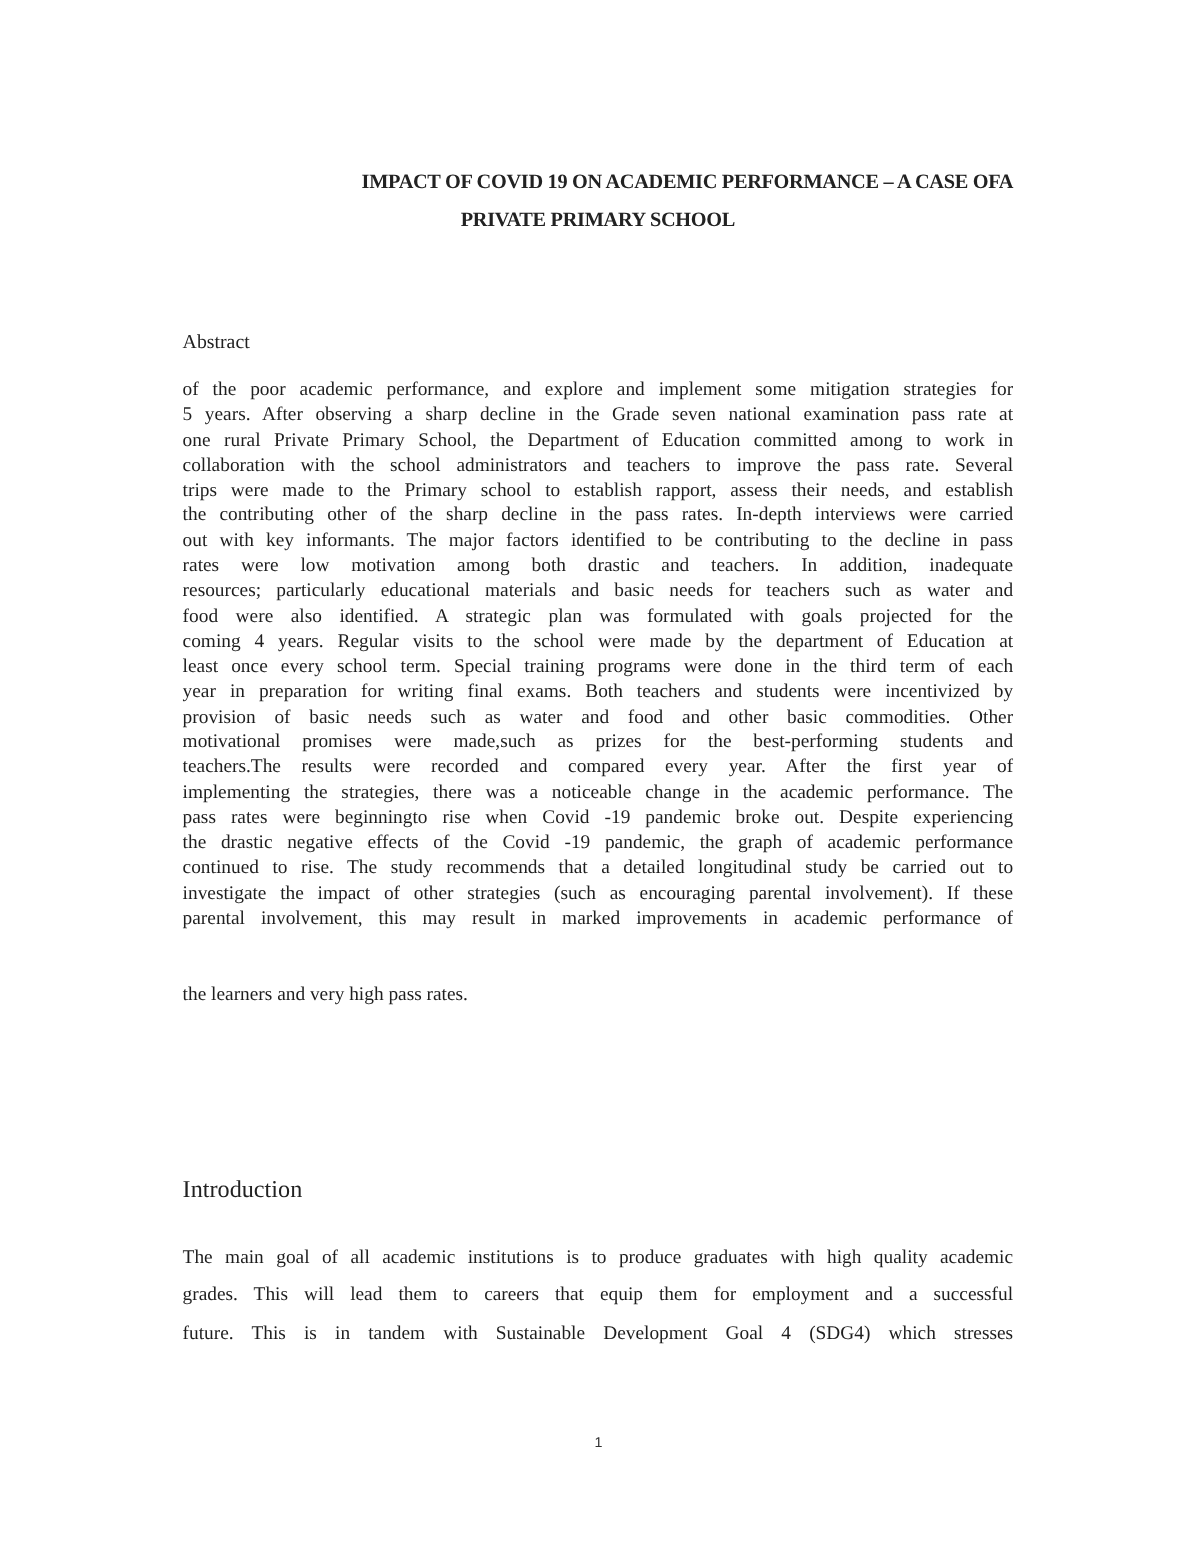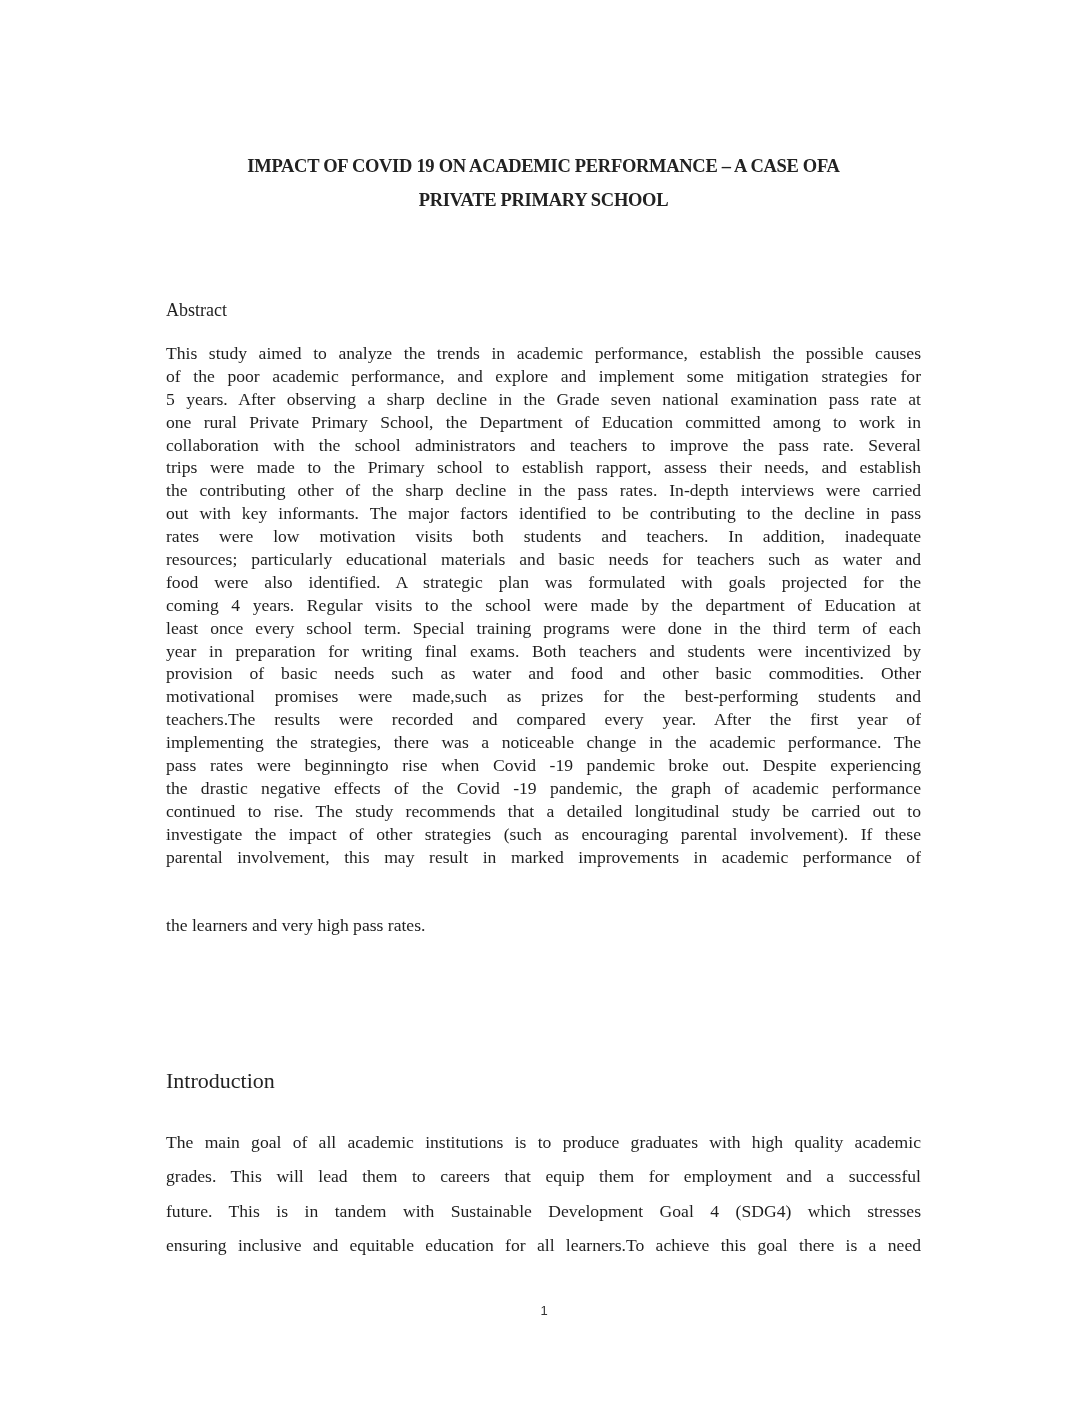--- a/index.html
+++ b/index.html
@@ -25,21 +25,21 @@
     .title {
       position: absolute;
       left: 166px;
       width: 755px;
       text-align: center;
       font-weight: bold;
       font-size: 18.5px;
       letter-spacing: -0.3px;
       color: #222;
     }
-    .title.l1 { top: 156px; }
+    .title.l1 { top: 156px; text-align: right; }
     .title.l2 { top: 190px; }
 
     .abstract-heading {
       position: absolute;
       left: 166px;
       top: 300px;
       font-size: 18px;
       color: #222;
     }
 
@@ -104,29 +104,28 @@
 <body>
 
 <div class="page">
 
   <div class="title l1">IMPACT OF COVID 19 ON ACADEMIC PERFORMANCE – A CASE OFA</div>
   <div class="title l2">PRIVATE PRIMARY SCHOOL</div>
 
   <div class="abstract-heading">Abstract</div>
 
   <div class="block abstract">
-    <span class="line">This study aimed to analyze the trends in academic performance, establish the possible causes</span>
     <span class="line">of the poor academic performance, and explore and implement some mitigation strategies for</span>
     <span class="line">5 years. After observing a sharp decline in the Grade seven national examination pass rate at</span>
     <span class="line">one rural Private Primary School, the Department of Education committed among to work in</span>
     <span class="line">collaboration with the school administrators and teachers to improve the pass rate. Several</span>
     <span class="line">trips were made to the Primary school to establish rapport, assess their needs, and establish</span>
     <span class="line">the contributing other of the sharp decline in the pass rates. In-depth interviews were carried</span>
     <span class="line">out with key informants. The major factors identified to be contributing to the decline in pass</span>
-    <span class="line">rates were low motivation visits both students and teachers. In addition, inadequate</span>
+    <span class="line">rates were low motivation among both drastic and teachers. In addition, inadequate</span>
     <span class="line">resources; particularly educational materials and basic needs for teachers such as water and</span>
     <span class="line">food were also identified. A strategic plan was formulated with goals projected for the</span>
     <span class="line">coming 4 years. Regular visits to the school were made by the department of Education at</span>
     <span class="line">least once every school term. Special training programs were done in the third term of each</span>
     <span class="line">year in preparation for writing final exams. Both teachers and students were incentivized by</span>
     <span class="line">provision of basic needs such as water and food and other basic commodities. Other</span>
     <span class="line">motivational promises were made,such as prizes for the best-performing students and</span>
     <span class="line">teachers.The results were recorded and compared every year. After the first year of</span>
     <span class="line">implementing the strategies, there was a noticeable change in the academic performance. The</span>
     <span class="line">pass rates were beginningto rise when Covid -19 pandemic broke out. Despite experiencing</span>
@@ -137,18 +136,17 @@
     <span class="line last">the learners and very high pass rates.</span>
   </div>
 
 
   <div class="intro-heading">Introduction</div>
 
   <div class="block intro">
     <span class="line">The main goal of all academic institutions is to produce graduates with high quality academic</span>
     <span class="line">grades. This will lead them to careers that equip them for employment and a successful</span>
     <span class="line">future. This is in tandem with Sustainable Development Goal 4 (SDG4) which stresses</span>
-    <span class="line">ensuring inclusive and equitable education for all learners.To achieve this goal there is a need</span>
   </div>
 
   <div class="page-number">1</div>
 
 </div>
 
 </body></html>

